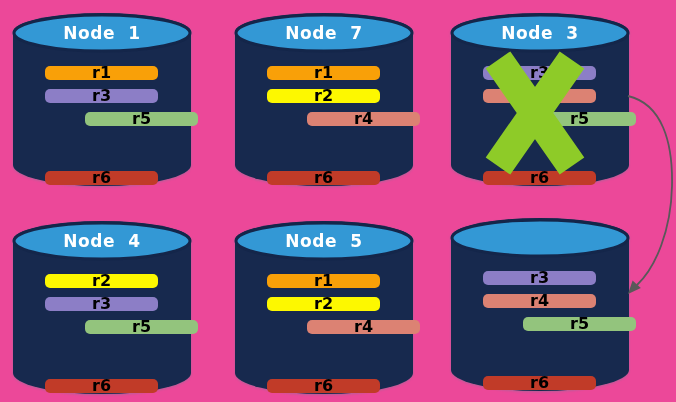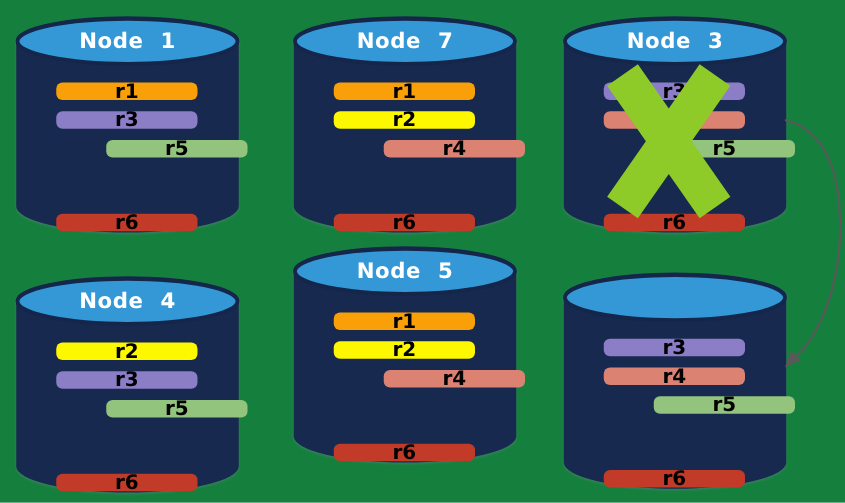--- a/index.html
+++ b/index.html
@@ -10,21 +10,21 @@
     width:676px; height:402px;
     overflow:hidden;
     background:#ffffff;
   }
 
   .node { position:absolute; width:182px; height:176px; }
   .node.n1 { left:11px;  top:12px;  }
   .node.n2 { left:233px; top:12px;  }
   .node.n3 { left:449px; top:12px;  }
   .node.n4 { left:11px;  top:220px; }
-  .node.n5 { left:233px; top:196px; }
+  .node.n5 { left:233px; top:220px; }
   .node.n6 { left:449px; top:217px; }
 
   .cyl {
     position:absolute; left:0; top:0;
     width:182px; height:176px;
     filter: drop-shadow(0 1px 1px rgba(110,125,150,.45));
   }
   .cyl-top { stroke:#14264A; stroke-width:3; }
 
   .node-title {
@@ -59,21 +59,21 @@
   .arrow-layer {
     position:absolute; left:0; top:0;
     width:676px; height:402px;
     pointer-events:none;
   }
   .arrow-layer path { fill:none; stroke-width:1.8; }
 </style>
 </head>
 <body>
 
-<div class="canvas" style="background-color: #15803d;">
+<div class="canvas" style="background-color: #ec4899;">
 
   <div class="node n1">
     <svg class="cyl" viewBox="0 0 182 176">
       <path d="M2,20 L2,153 A89,21 0 0 0 180,153 L180,20 A89,19 0 0 0 2,20 Z" style="fill: rgb(23, 41, 78);"></path>
       <ellipse class="cyl-top" cx="91" cy="21" rx="88" ry="18" style="fill: rgb(51, 152, 213);"></ellipse>
     </svg>
     <div class="node-title">Node 1</div>
     <div class="bar b0" style="background-color: rgb(249, 160, 8);">r1</div>
     <div class="bar b1" style="background-color: rgb(140, 126, 198);">r3</div>
     <div class="bar b2" style="background-color: rgb(147, 196, 125);">r5</div>

